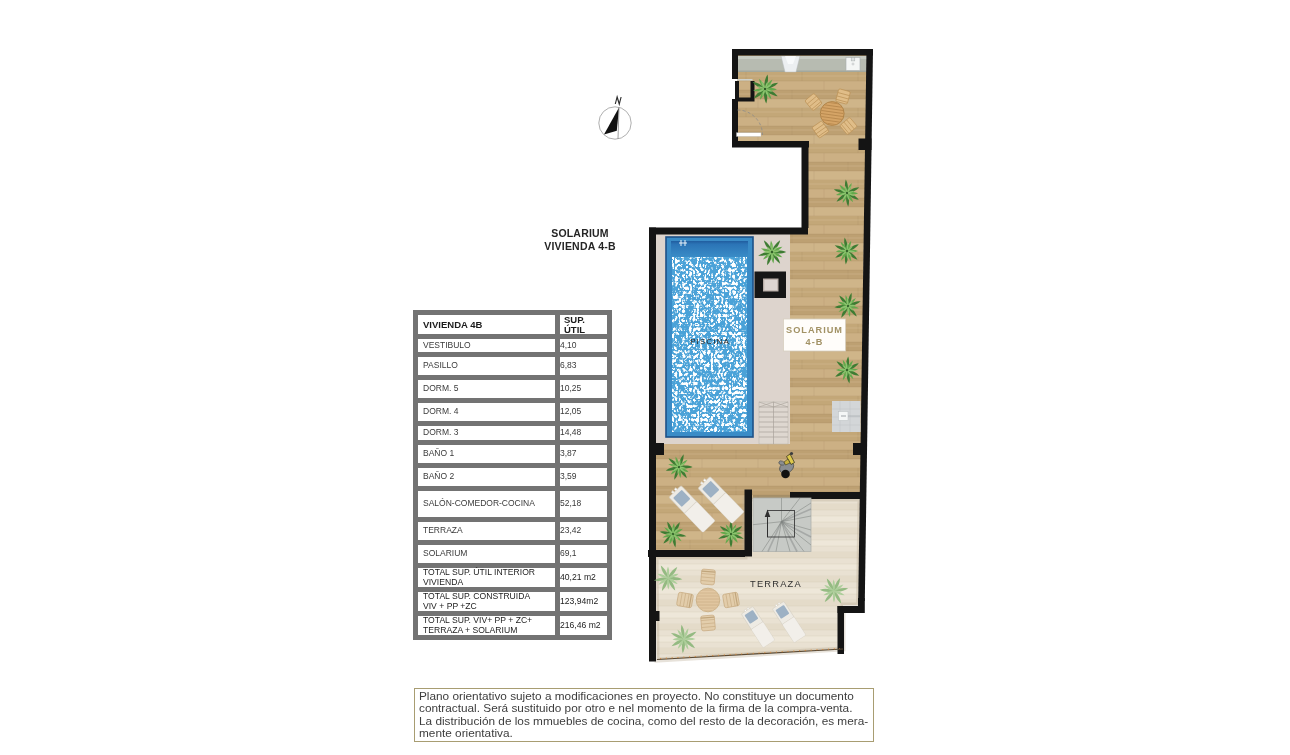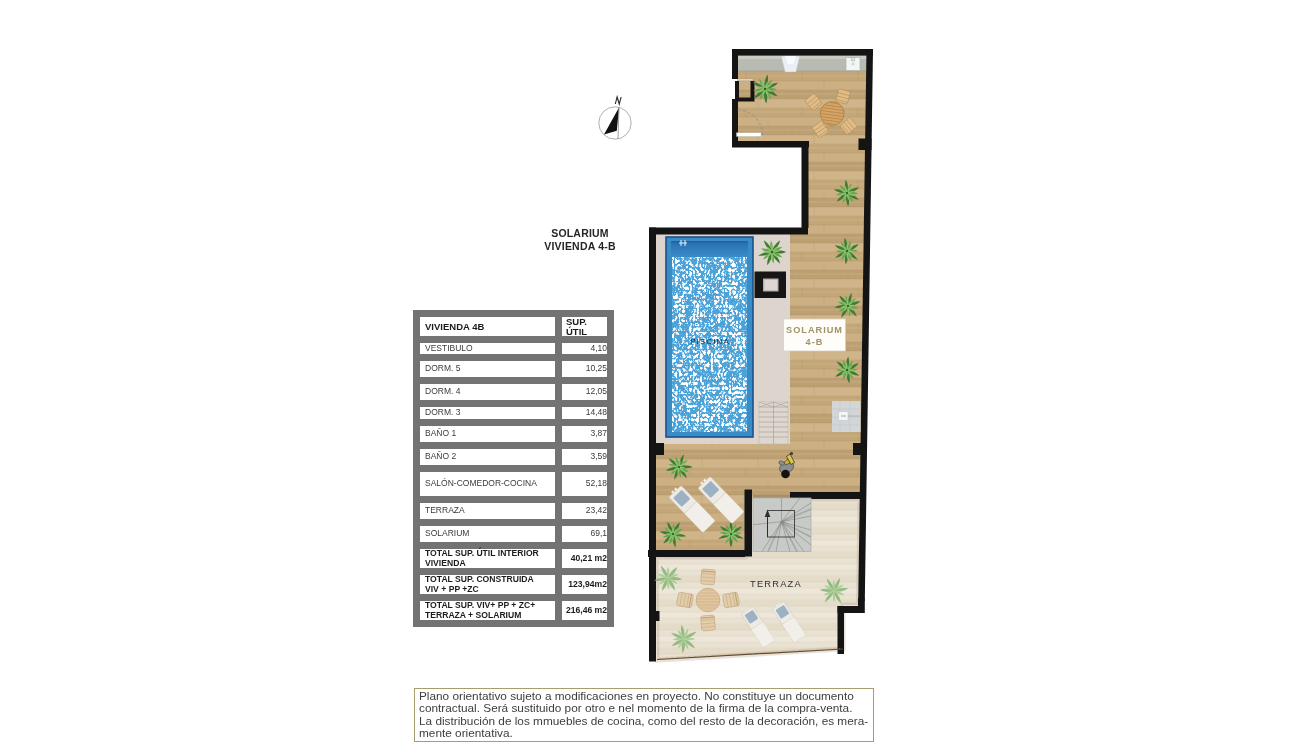--- a/index.html
+++ b/index.html
@@ -1,22 +1,22 @@
 <!DOCTYPE html>
 <html><head>
 <meta charset="utf-8">
 <style>
   html,body{margin:0;padding:0;background:#fff;width:1290px;height:755px;overflow:hidden;}
   body{font-family:"Liberation Sans",sans-serif;position:relative;}
   .abs{position:absolute;}
   table.areas{border-collapse:collapse;table-layout:fixed;}
-  table.areas td{border:7px solid #737373;color:#3a3a3a;font-size:8.5px;padding:0 0 0 5px;vertical-align:middle;line-height:9.5px;}
-  table.areas td.num{text-align:right;padding:0;}
+  table.areas td{border:5px solid #737373;color:#3a3a3a;font-size:8.5px;padding:0 0 0 5px;vertical-align:middle;line-height:9.5px;}
+  table.areas td.num{text-align:left;padding:0;}
   table.areas tr.hd td{font-weight:bold;font-size:9.5px;color:#1c1c1c;}
-  table.areas tr.tot td{font-weight:bold;font-size:8.6px;color:#1c1c1c;}
+  table.areas tr.tot td{font-weight:normal;font-size:8.6px;color:#1c1c1c;}
 </style>
 </head>
 <body>
 
 <svg class="abs" style="left:0;top:0" width="1290" height="755" viewBox="0 0 1290 755">
 <defs>
   <pattern id="wood" width="56" height="36" patternUnits="userSpaceOnUse">
     <rect width="56" height="36" fill="#c7ac80"></rect>
     <rect y="0" width="56" height="9" fill="#c3a778"></rect>
     <rect y="9" width="56" height="9" fill="#ccb084"></rect>
@@ -370,20 +370,24 @@
   <tbody>
       <tr class="hd" style="height:20px">
         <td>VIVIENDA 4B</td>
         <td style="padding-left:4px">SUP. ÚTIL</td>
       </tr>
   <tr style="height:18px">
         <td>VESTIBULO</td>
         <td class="num">4,10</td>
       </tr>
   <tr style="height:23px">
+        <td>PASILLO</td>
+        <td class="num">6,83</td>
+      </tr>
+  <tr style="height:23px">
         <td>DORM. 5</td>
         <td class="num">10,25</td>
       </tr>
   <tr style="height:23px">
         <td>DORM. 4</td>
         <td class="num">12,05</td>
       </tr>
   <tr style="height:19px">
         <td>DORM. 3</td>
         <td class="num">14,48</td>

